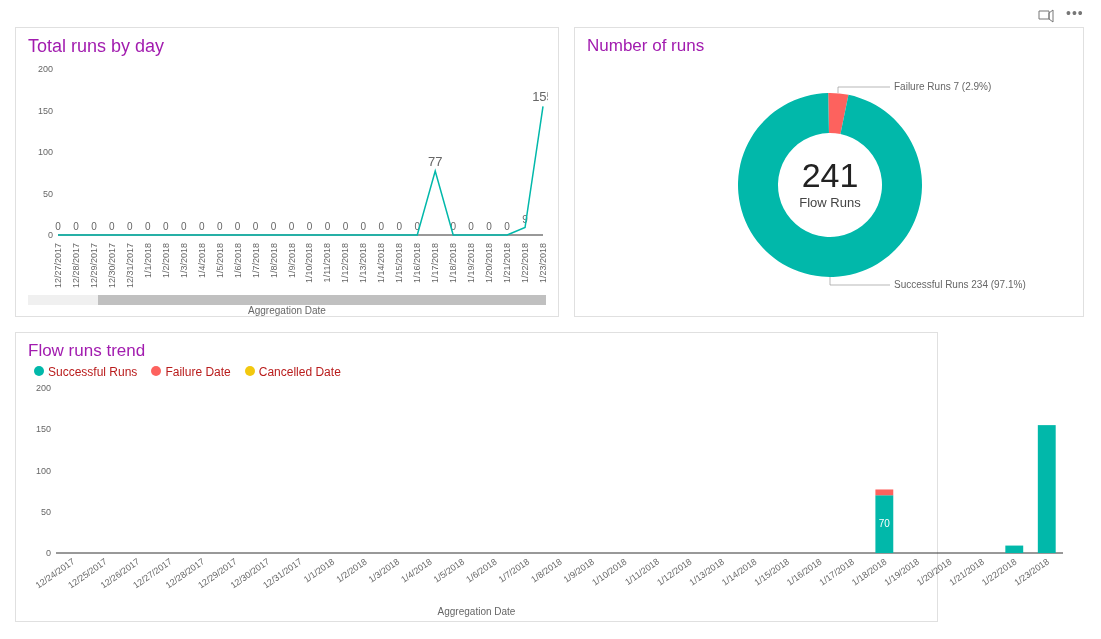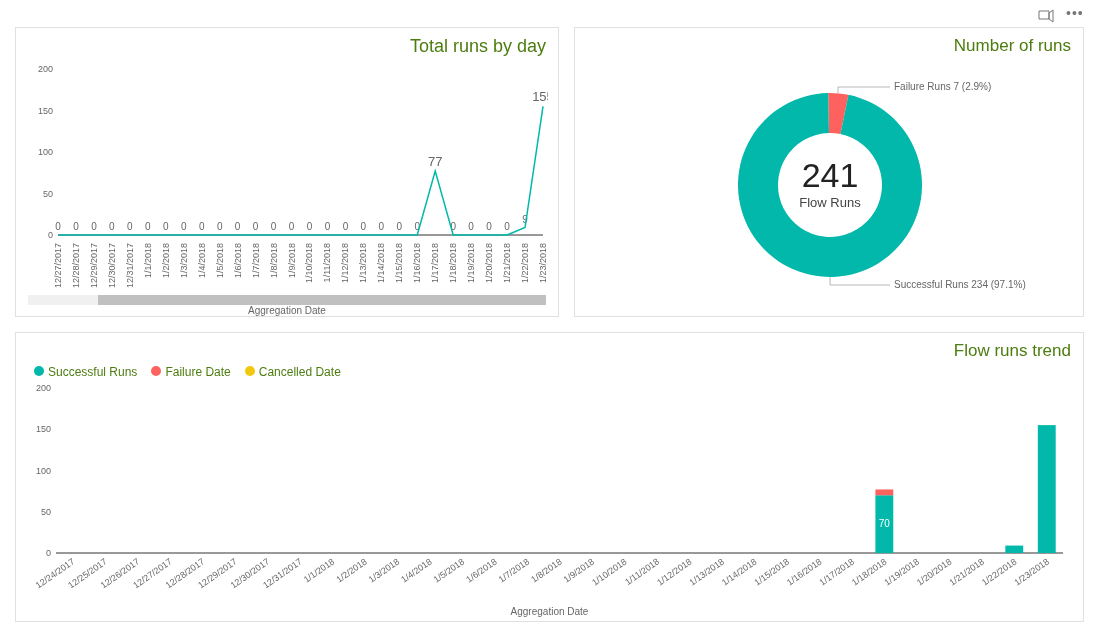--- a/index.html
+++ b/index.html
@@ -23,37 +23,36 @@
   .tool-icon { width: 16px; height: 16px; cursor: pointer; color: #666; }
   .row { display: flex; gap: 15px; }
   .card {
     border: 1px solid #e0e0e0;
     background: #fff;
     padding: 8px 12px 8px 12px;
   }
   .card-title {
     font-size: 18px;
     font-weight: 400;
-    color: #4d7c0f;
+    color: #a21caf;
     margin-bottom: 4px;
-    text-align: right;
   }
   .card-title-small { font-size: 17px; }
   
   #card-total-runs { width: 544px; height: 290px; }
   #card-number-runs { width: 510px; height: 290px; }
-  #card-trend { width: 1069px; height: 290px; margin-top: 15px; }
+  #card-trend { width: 923px; height: 290px; margin-top: 15px; }
   svg { display: block; }
   .axis-line { stroke: #333; stroke-width: 1; }
   .axis-text, .xtick-text { fill: #666; font-size: 9px; }
   .data-label { fill: #666; font-size: 10px; }
   .data-label-big { fill: #666; font-size: 13px; }
   .axis-title { fill: #666; font-size: 10px; }
   .line-path { fill:none; stroke:#01b8aa; stroke-width:1.5; }
-  .legend { display:flex; gap:14px; margin:2px 0 4px 6px; font-size:12px; color:#4d7c0f; align-items:center;}
+  .legend { display:flex; gap:14px; margin:2px 0 4px 6px; font-size:12px; color:#b91c1c; align-items:center;}
   .legend-dot { width:10px; height:10px; border-radius:50%; display:inline-block; margin-right:4px;}
   .scrollbar-track { height:10px; background:#fafafa; display:flex; }
   .scrollbar-thumb { background:#c0c0c0; height:10px; }
   .scrollbar-left { width:70px; background:#f0f0f0; height:10px;}
   .donut-center-num { font-size:34px; font-weight:500; fill:#222; text-anchor:middle;}
   .donut-center-lbl { font-size:13px; fill:#444; text-anchor:middle;}
   .slice-label { font-size:10px; fill:#666; }
 </style>
 </head>
 <body>

